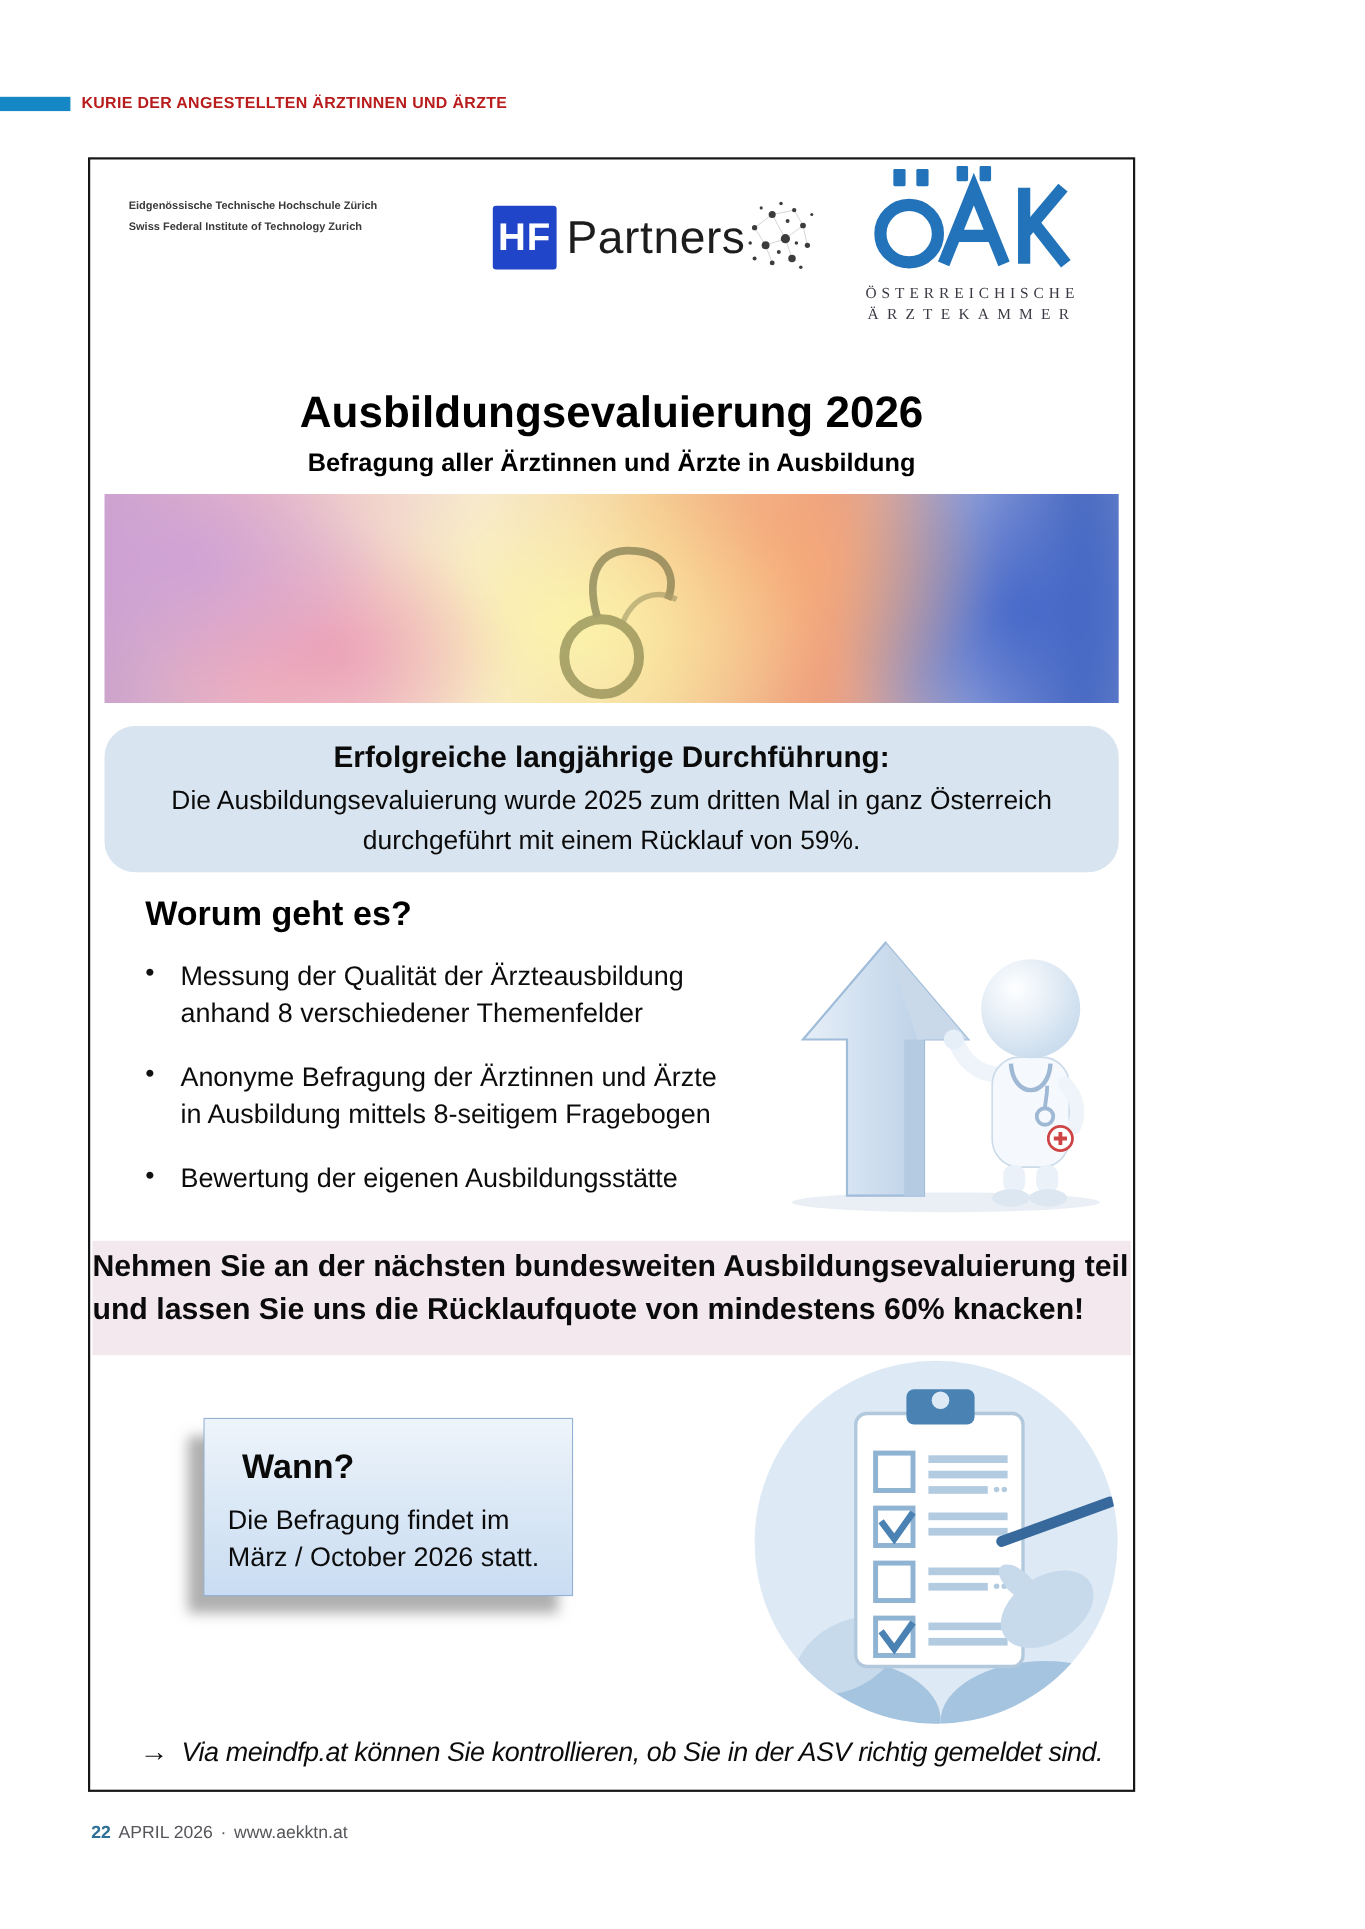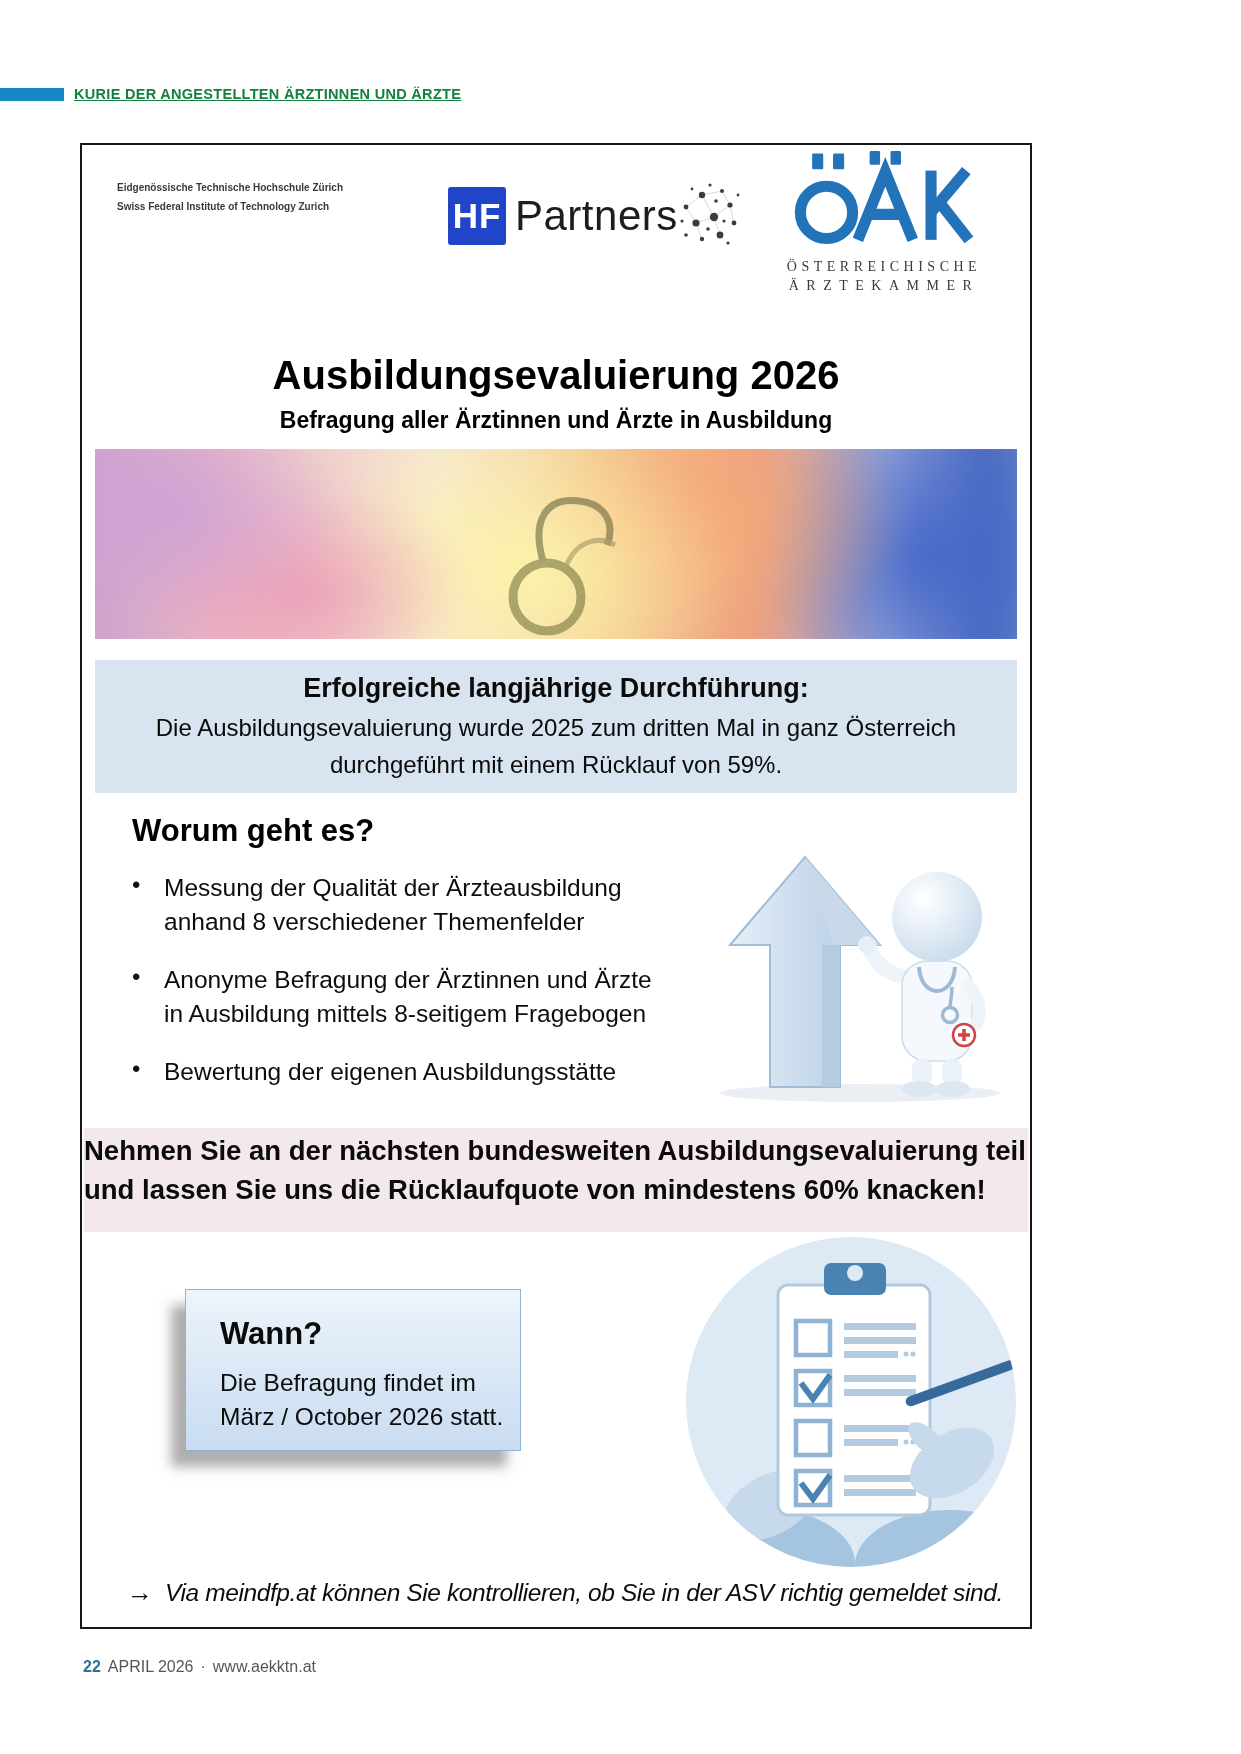--- a/index.html
+++ b/index.html
@@ -7,21 +7,21 @@
     position:relative;
     width:1241px;height:1754px;
     background:#ffffff;
     font-family:"Liberation Sans",sans-serif;
     overflow:hidden;
   }
   
   .kopf-bar{position:absolute;left:0;top:88px;width:64px;height:13px;background:#1687c5;}
   .kopf-title{
     position:absolute;left:74px;top:81px;
-    font-size:14.5px;font-weight:bold;color:#15803d;letter-spacing:.3px;line-height:27px;text-decoration:underline;
+    font-size:14.5px;font-weight:bold;color:#b91c1c;letter-spacing:.3px;line-height:27px;
   }
   
   .main-box{
     position:absolute;left:80px;top:143px;width:948px;height:1482px;
     border:2px solid #161616;background:#ffffff;
   }
   
   .eth-logo{position:absolute;left:35px;top:25px;width:330px;}
   .eth-acronym{font-size:56px;font-weight:800;letter-spacing:4px;color:#000;line-height:.95;font-stretch:condensed;}
   .eth-sub{margin-top:8px;font-size:10px;font-weight:bold;color:#3a3a3a;line-height:19px;}
@@ -46,21 +46,21 @@
       radial-gradient(ellipse 240px 160px at 24% 70%, rgba(235,150,180,.8), rgba(235,150,180,0) 70%),
       radial-gradient(ellipse 300px 200px at 47% 60%, rgba(252,244,170,.95), rgba(252,244,170,0) 72%),
       radial-gradient(ellipse 280px 190px at 66% 40%, rgba(246,170,120,.85), rgba(246,170,120,0) 70%),
       radial-gradient(ellipse 230px 230px at 88% 55%, rgba(64,100,200,.9), rgba(64,100,200,0) 72%),
       linear-gradient(90deg,#c79fce 0%,#eab9c6 16%,#f7ead0 38%,#f4cf96 54%,#ee9f7e 70%,#a3aede 84%,#4c6cc0 94%,#6d87cc 100%);
   }
   .photo-steth{position:absolute;left:0;top:0;width:100%;height:100%;opacity:.55;}
   
   .success-box{
     position:absolute;left:13px;top:515px;width:922px;height:133px;
-    background:#d8e4f0;text-align:center;
+    background:#d8e4f0;text-align:center;border-radius:28px;
   }
   .success-heading{margin-top:13px;font-size:27px;font-weight:bold;color:#0b0b0b;}
   .success-body{margin:5px auto 0;width:900px;font-size:24px;color:#0b0b0b;line-height:37px;}
   
   .about-heading{position:absolute;left:50px;top:668px;font-size:31px;font-weight:bold;color:#000;}
   .about-list{position:absolute;left:50px;top:726px;width:545px;list-style:none;margin:0;padding:0;}
   .about-list li{display:flex;margin-bottom:24px;}
   .bullet-dot{width:32px;flex:0 0 32px;font-size:24px;color:#111;}
   .bullet-text{width:505px;font-size:24.5px;color:#0c0c0c;line-height:34px;}
   .figure-illustration{position:absolute;left:618px;top:690px;width:322px;height:270px;}
@@ -72,21 +72,21 @@
   .cta-line{font-size:27.5px;font-weight:bold;color:#0b0b0b;line-height:39px;}
   .cta-box .cta-line:first-child{margin-top:3px;}
   
   .wann-box{
     position:absolute;left:103px;top:1144px;width:334px;height:160px;
     background:linear-gradient(180deg,#eef4fb 0%,#dce9f6 45%,#c9dcf2 100%);
     border:1px solid #93b1d2;
     box-shadow:-14px 16px 11px rgba(110,110,110,.55);
   }
   .wann-heading{margin:26px 0 0 34px;font-size:31px;font-weight:bold;color:#0a0a0a;}
-  .wann-body{margin:14px 0 0 34px;font-size:24.5px;color:#0c0c0c;line-height:34px;}
+  .wann-body{margin:14px 0 0 21px;font-size:24.5px;color:#0c0c0c;line-height:34px;}
   .clipboard-illustration{position:absolute;left:588px;top:1088px;width:362px;height:338px;}
   
   .note-row{position:absolute;left:45px;top:1432px;width:890px;display:flex;align-items:baseline;}
   .note-arrow{font-size:26px;color:#0c0c0c;font-style:italic;margin-right:12px;}
   .note-text{font-size:24.5px;font-style:italic;color:#0c0c0c;letter-spacing:-.4px;}
   
   .footer{position:absolute;left:83px;top:1658px;font-size:16px;color:#55565a;display:flex;gap:7px;align-items:baseline;}
   .footer .page-num{font-weight:bold;color:#2d6f96;}
 </style>
 </head>

